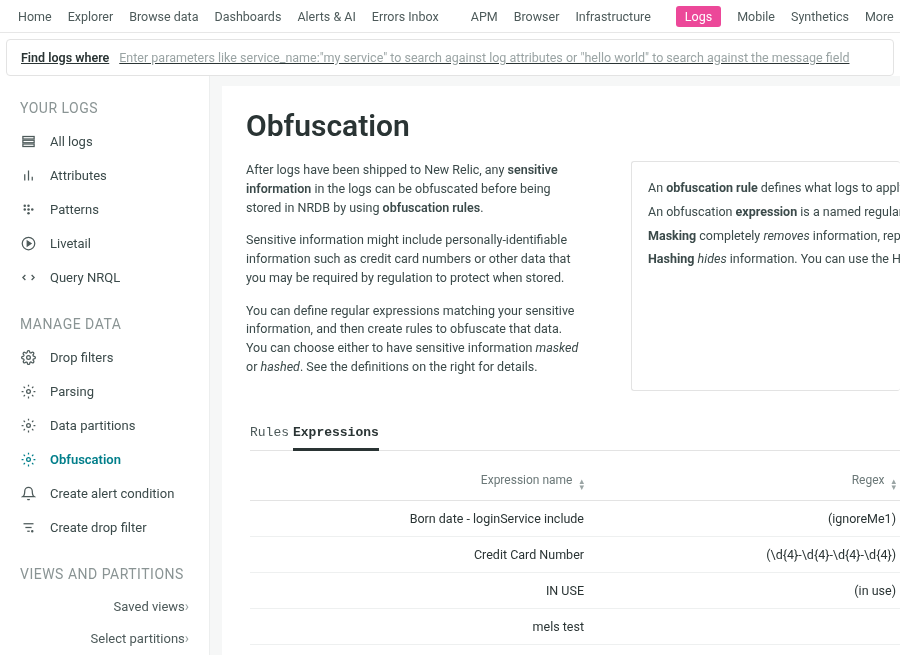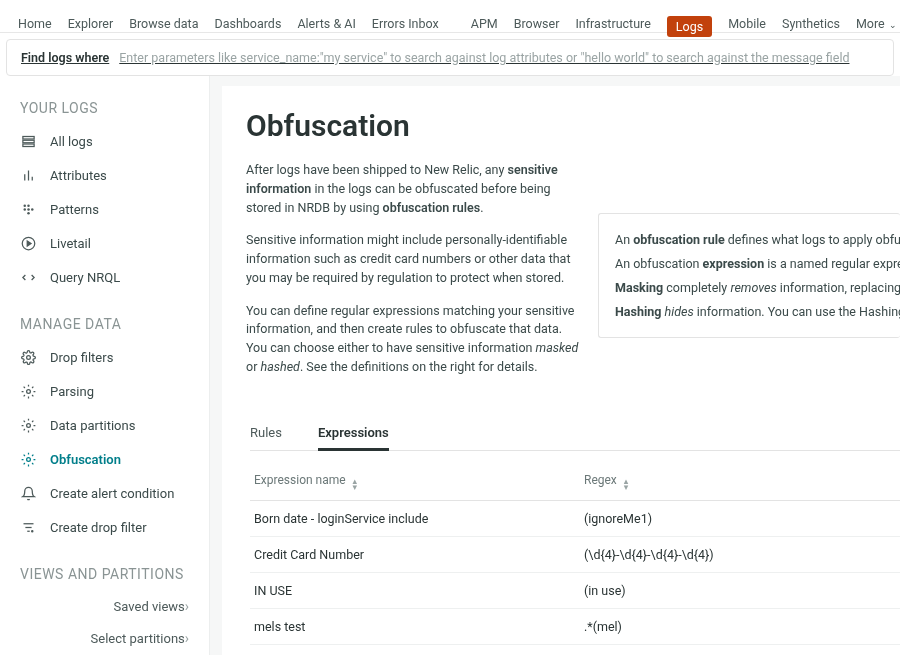--- a/index.html
+++ b/index.html
@@ -8,35 +8,36 @@
     font-size: 13px;
     color: #2a3434;
     background: #fff;
     width: 900px;
     height: 655px;
     overflow: hidden;
   }
   
   .topnav {
     display: flex;
-    align-items: flex-start;
+    align-items: center;
     padding: 16px 18px;
     height: 32px;
     border-bottom: 1px solid #e7e7e7;
     gap: 16px;
     font-size: 12.5px;
     color: #4d5a5a;
   }
   .topnav .nav-item { cursor: pointer; white-space: nowrap; }
   .topnav .sep { width: 1px; height: 16px; background: #ddd; }
   .topnav .nav-item.active {
-    background: #c2410c;
+    background: #ec4899;
     color: #fff;
     padding: 3px 9px;
     border-radius: 3px;
+    margin-left: 9px;
   }
   .topnav .chev { font-size: 9px; margin-left: 2px; }
   
   .searchbar {
     display: flex;
     align-items: center;
     padding: 10px 14px;
     border: 1px solid #e3e3e3;
     border-radius: 4px;
     margin: 6px 6px 0 6px;
@@ -92,21 +93,21 @@
     height: 100%;
     overflow: hidden;
     position: relative;
   }
   h1 {
     font-size: 30px;
     font-weight: 600;
     color: #2a3434;
     margin-bottom: 18px;
   }
-  .desc-row { display: flex; gap: 12px; align-items: center; }
+  .desc-row { display: flex; gap: 45px; }
   .desc-left {
     width: 340px;
     font-size: 12.5px;
     line-height: 1.5;
     color: #3b4a4a;
   }
   .desc-left p { margin-bottom: 14px; }
   .desc-left strong { font-weight: 600; }
   .desc-left em { }
   .desc-right {
@@ -119,44 +120,46 @@
     color: #3b4a4a;
     flex: 1;
     overflow: hidden;
     white-space: nowrap;
   }
   .desc-right strong { font-weight: 700; }
   .desc-right em { font-style: italic; }
   
   .tabs {
     display: flex;
-    gap: 36px;
+    gap: 4px;
     border-bottom: 1px solid #e3e3e3;
     margin-top: 28px;
     margin-right: 0;
     font-size: 13px;
+    font-family: Liberation Mono, monospace;
   }
   .tab {
     padding: 6px 0 8px 0;
     color: #4d5a5a;
     cursor: pointer;
   }
   .tab.active {
     color: #2a3434;
     font-weight: 600;
     border-bottom: 3px solid #2a3434;
     margin-bottom: -1px;
   }
   .tabs-wrap { padding-left: 4px; }
   
   .expr-table { margin-top: 12px; font-size: 12.5px; }
   .expr-header, .expr-row {
     display: flex;
     padding: 10px 4px;
     border-bottom: 1px solid #eef0f0;
+    text-align: right;
   }
   .expr-header { color: #6b7878; font-size: 12px; border-bottom: 1px solid #e3e3e3; }
   .col-name { width: 330px; }
   .col-regex { flex: 1; }
   .sort-ic { font-size: 9px; margin-left: 4px; color: #9aa4a4; display:inline-flex; flex-direction:column; line-height:6px; }
   svg { display:block; }
 </style>
 </head>
 <body>
 
@@ -360,21 +363,20 @@
               <div class="expr-row">
                 <div class="col-name">Credit Card Number</div>
                 <div class="col-regex">(\d{4}-\d{4}-\d{4}-\d{4})</div>
               </div>
               <div class="expr-row">
                 <div class="col-name">IN USE</div>
                 <div class="col-regex">(in use)</div>
               </div>
               <div class="expr-row">
                 <div class="col-name">mels test</div>
-                <div class="col-regex">.*(mel)</div>
               </div>
               <div class="expr-row">
                 <div class="col-name">Social Security Number</div>
                 <div class="col-regex">.*(\d{3}-\d{2}-\d{4}).*</div>
               </div>
             </div>
         </div>
       </div>
     </div>
   </div>

